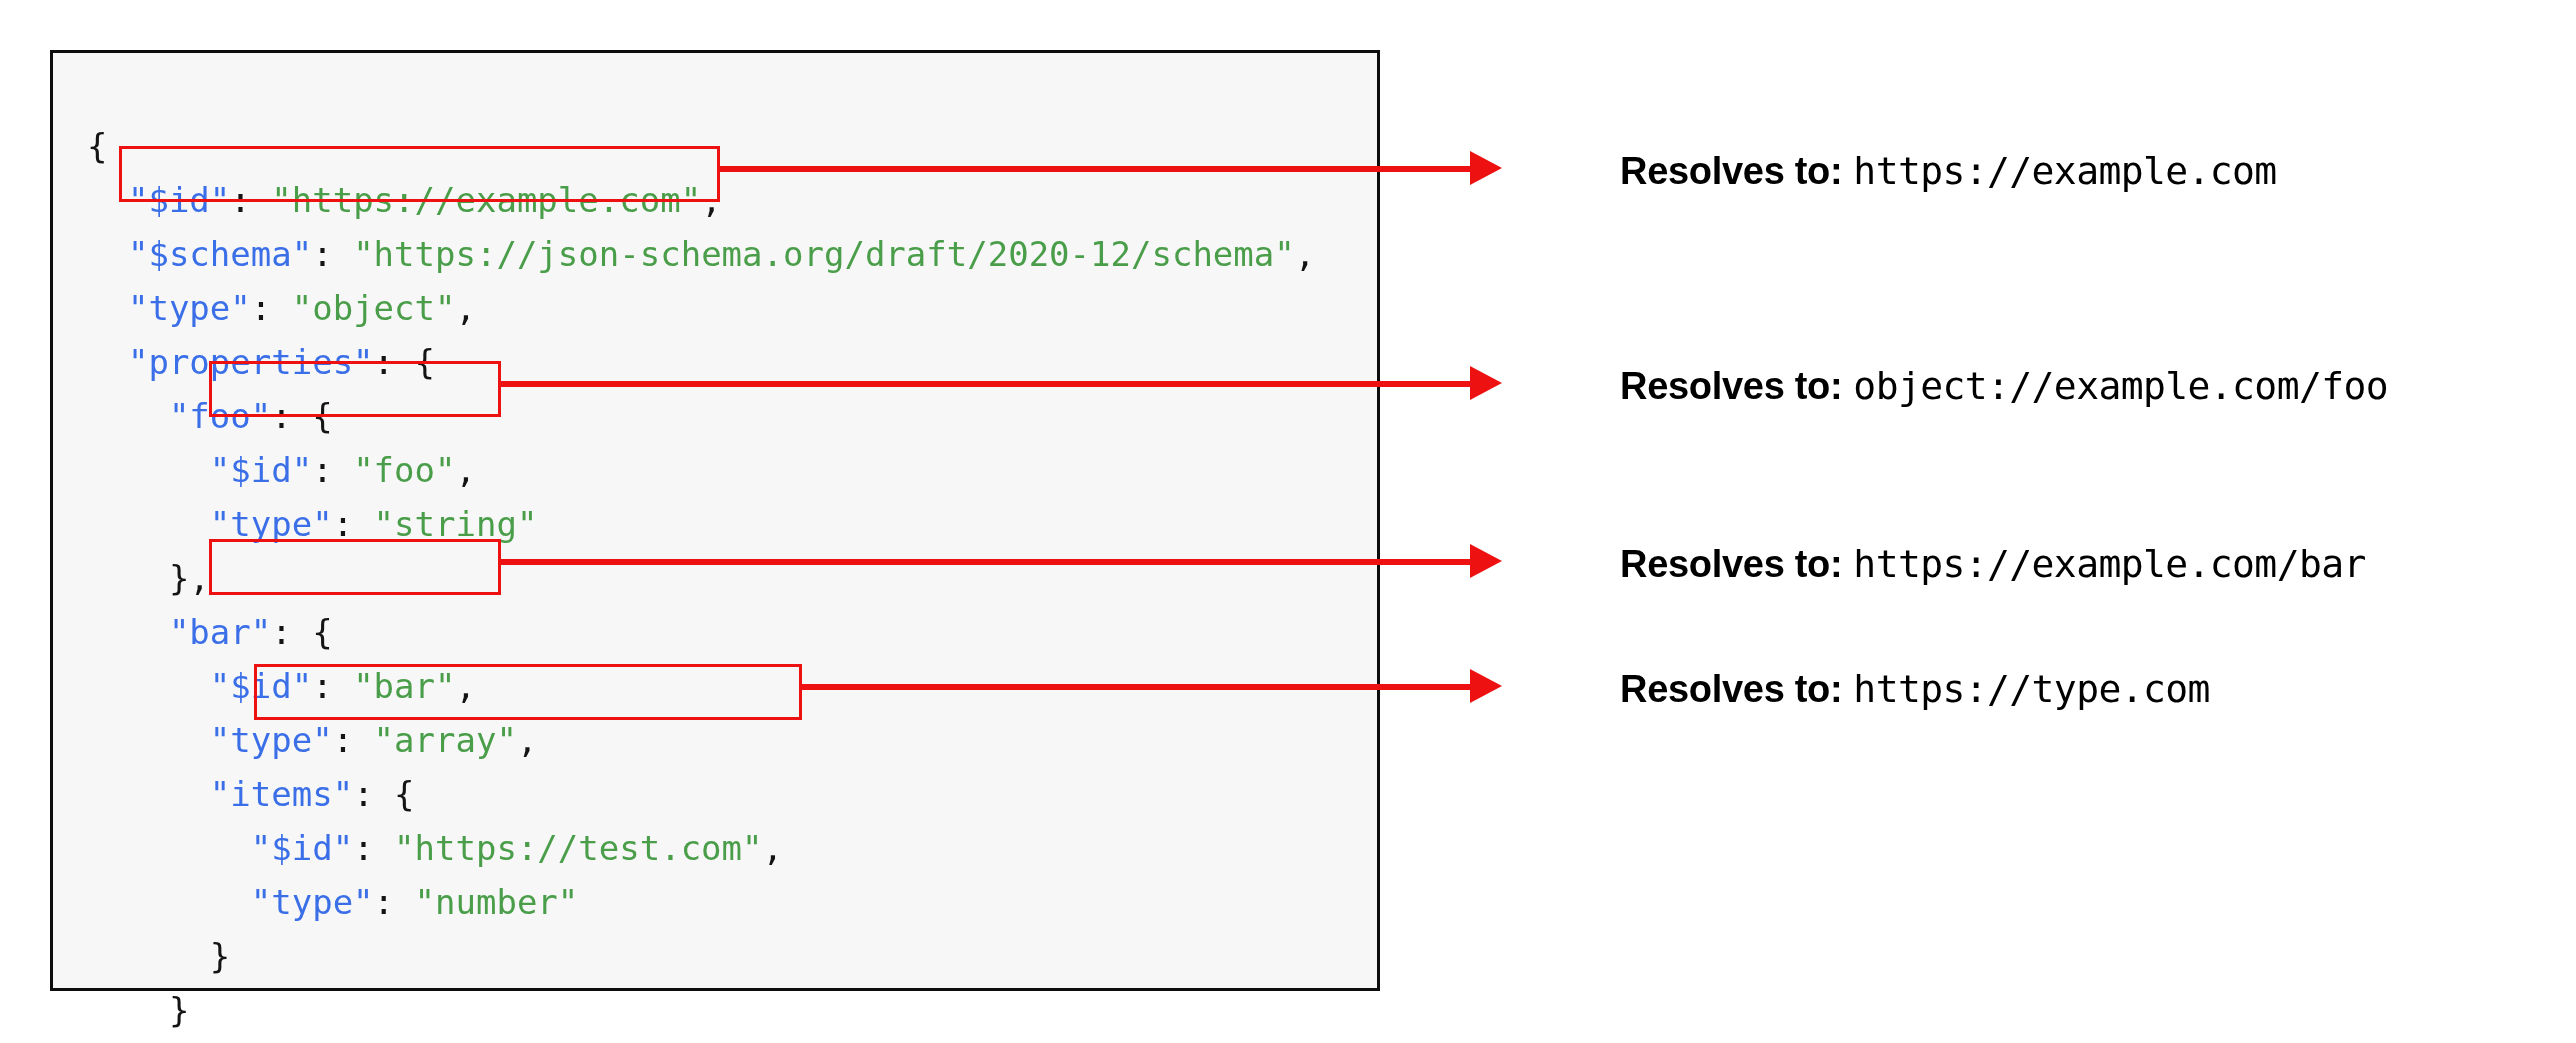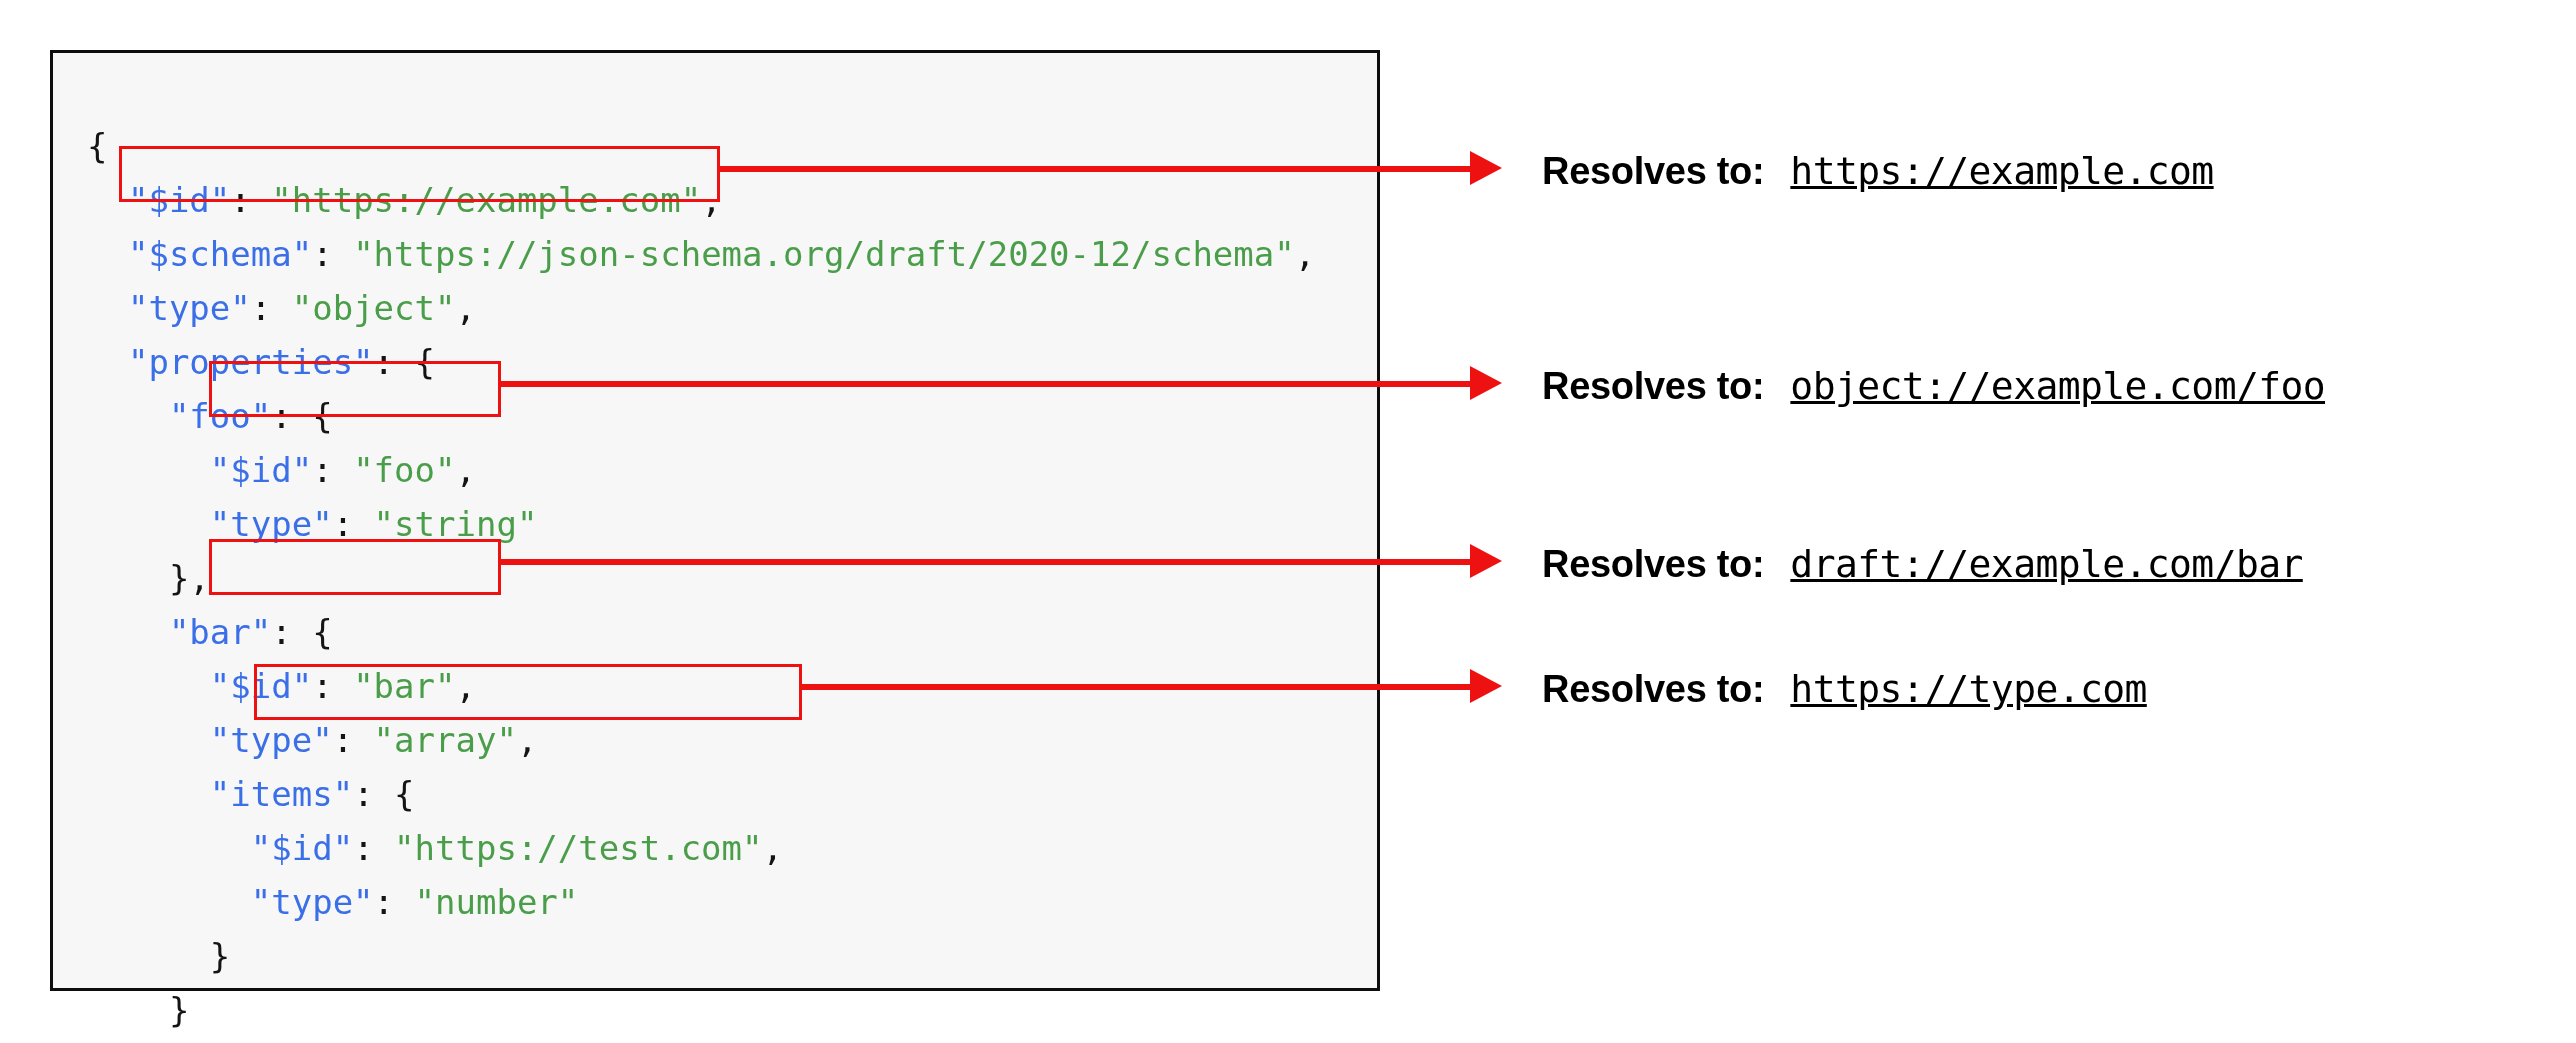--- a/index.html
+++ b/index.html
@@ -66,40 +66,39 @@
     width: 0;
     height: 0;
     border-top: 17.7px solid transparent;
     border-bottom: 17.7px solid transparent;
     border-left: 32px solid #ee1111;
   }
 
   
   .resolve-row {
     position: absolute;
-    left: 1542px;
+    left: 1620px;
     display: flex;
     align-items: baseline;
     white-space: nowrap;
     justify-content: center;
   }
   .resolve-label {
     font-family: "Liberation Sans", sans-serif;
     font-weight: bold;
     font-size: 38px;
     color: #000000;
     letter-spacing: -0.3px;
   }
   .resolve-url {
     font-family: "DejaVu Sans Mono", "Liberation Mono", monospace;
     font-size: 38px;
     color: #000000;
-    margin-left: 26px;
+    margin-left: 11px;
     letter-spacing: -0.6px;
-    text-decoration: underline;
   }
 </style>
 </head>
 <body>
 
 <div id="code-block">
   <pre id="code-listing"><div class="code-line"><span class="p">{</span></div><div class="code-line">  <span class="k">"$id"</span><span class="p">: </span><span class="s">"https://example.com"</span><span class="p">,</span></div><div class="code-line">  <span class="k">"$schema"</span><span class="p">: </span><span class="s">"https://json-schema.org/draft/2020-12/schema"</span><span class="p">,</span></div><div class="code-line">  <span class="k">"type"</span><span class="p">: </span><span class="s">"object"</span><span class="p">,</span></div><div class="code-line">  <span class="k">"properties"</span><span class="p">: {</span></div><div class="code-line">    <span class="k">"foo"</span><span class="p">: {</span></div><div class="code-line">      <span class="k">"$id"</span><span class="p">: </span><span class="s">"foo"</span><span class="p">,</span></div><div class="code-line">      <span class="k">"type"</span><span class="p">: </span><span class="s">"string"</span></div><div class="code-line">    <span class="p">},</span></div><div class="code-line">    <span class="k">"bar"</span><span class="p">: {</span></div><div class="code-line">      <span class="k">"$id"</span><span class="p">: </span><span class="s">"bar"</span><span class="p">,</span></div><div class="code-line">      <span class="k">"type"</span><span class="p">: </span><span class="s">"array"</span><span class="p">,</span></div><div class="code-line">      <span class="k">"items"</span><span class="p">: {</span></div><div class="code-line">        <span class="k">"$id"</span><span class="p">: </span><span class="s">"https://test.com"</span><span class="p">,</span></div><div class="code-line">        <span class="k">"type"</span><span class="p">: </span><span class="s">"number"</span></div><div class="code-line">      <span class="p">}</span></div><div class="code-line">    <span class="p">}</span></div><div class="code-line">  <span class="p">}</span></div></pre>
   <div id="highlight-layer">
       <div class="hl-box" style="left: 66px; top: 93px; width: 601px; height: 56px;"></div>
       <div class="hl-box" style="left: 156px; top: 308px; width: 292px; height: 56px;"></div>
@@ -123,20 +122,20 @@
     <div class="resolve-row" style="top: 149px;">
       <span class="resolve-label">Resolves to:</span>
       <span class="resolve-url">https://example.com</span>
     </div>
     <div class="resolve-row" style="top: 364px;">
       <span class="resolve-label">Resolves to:</span>
       <span class="resolve-url">object://example.com/foo</span>
     </div>
     <div class="resolve-row" style="top: 542px;">
       <span class="resolve-label">Resolves to:</span>
-      <span class="resolve-url">draft://example.com/bar</span>
+      <span class="resolve-url">https://example.com/bar</span>
     </div>
     <div class="resolve-row" style="top: 667px;">
       <span class="resolve-label">Resolves to:</span>
       <span class="resolve-url">https://type.com</span>
     </div>
   </div>
 
 
 </body></html>

